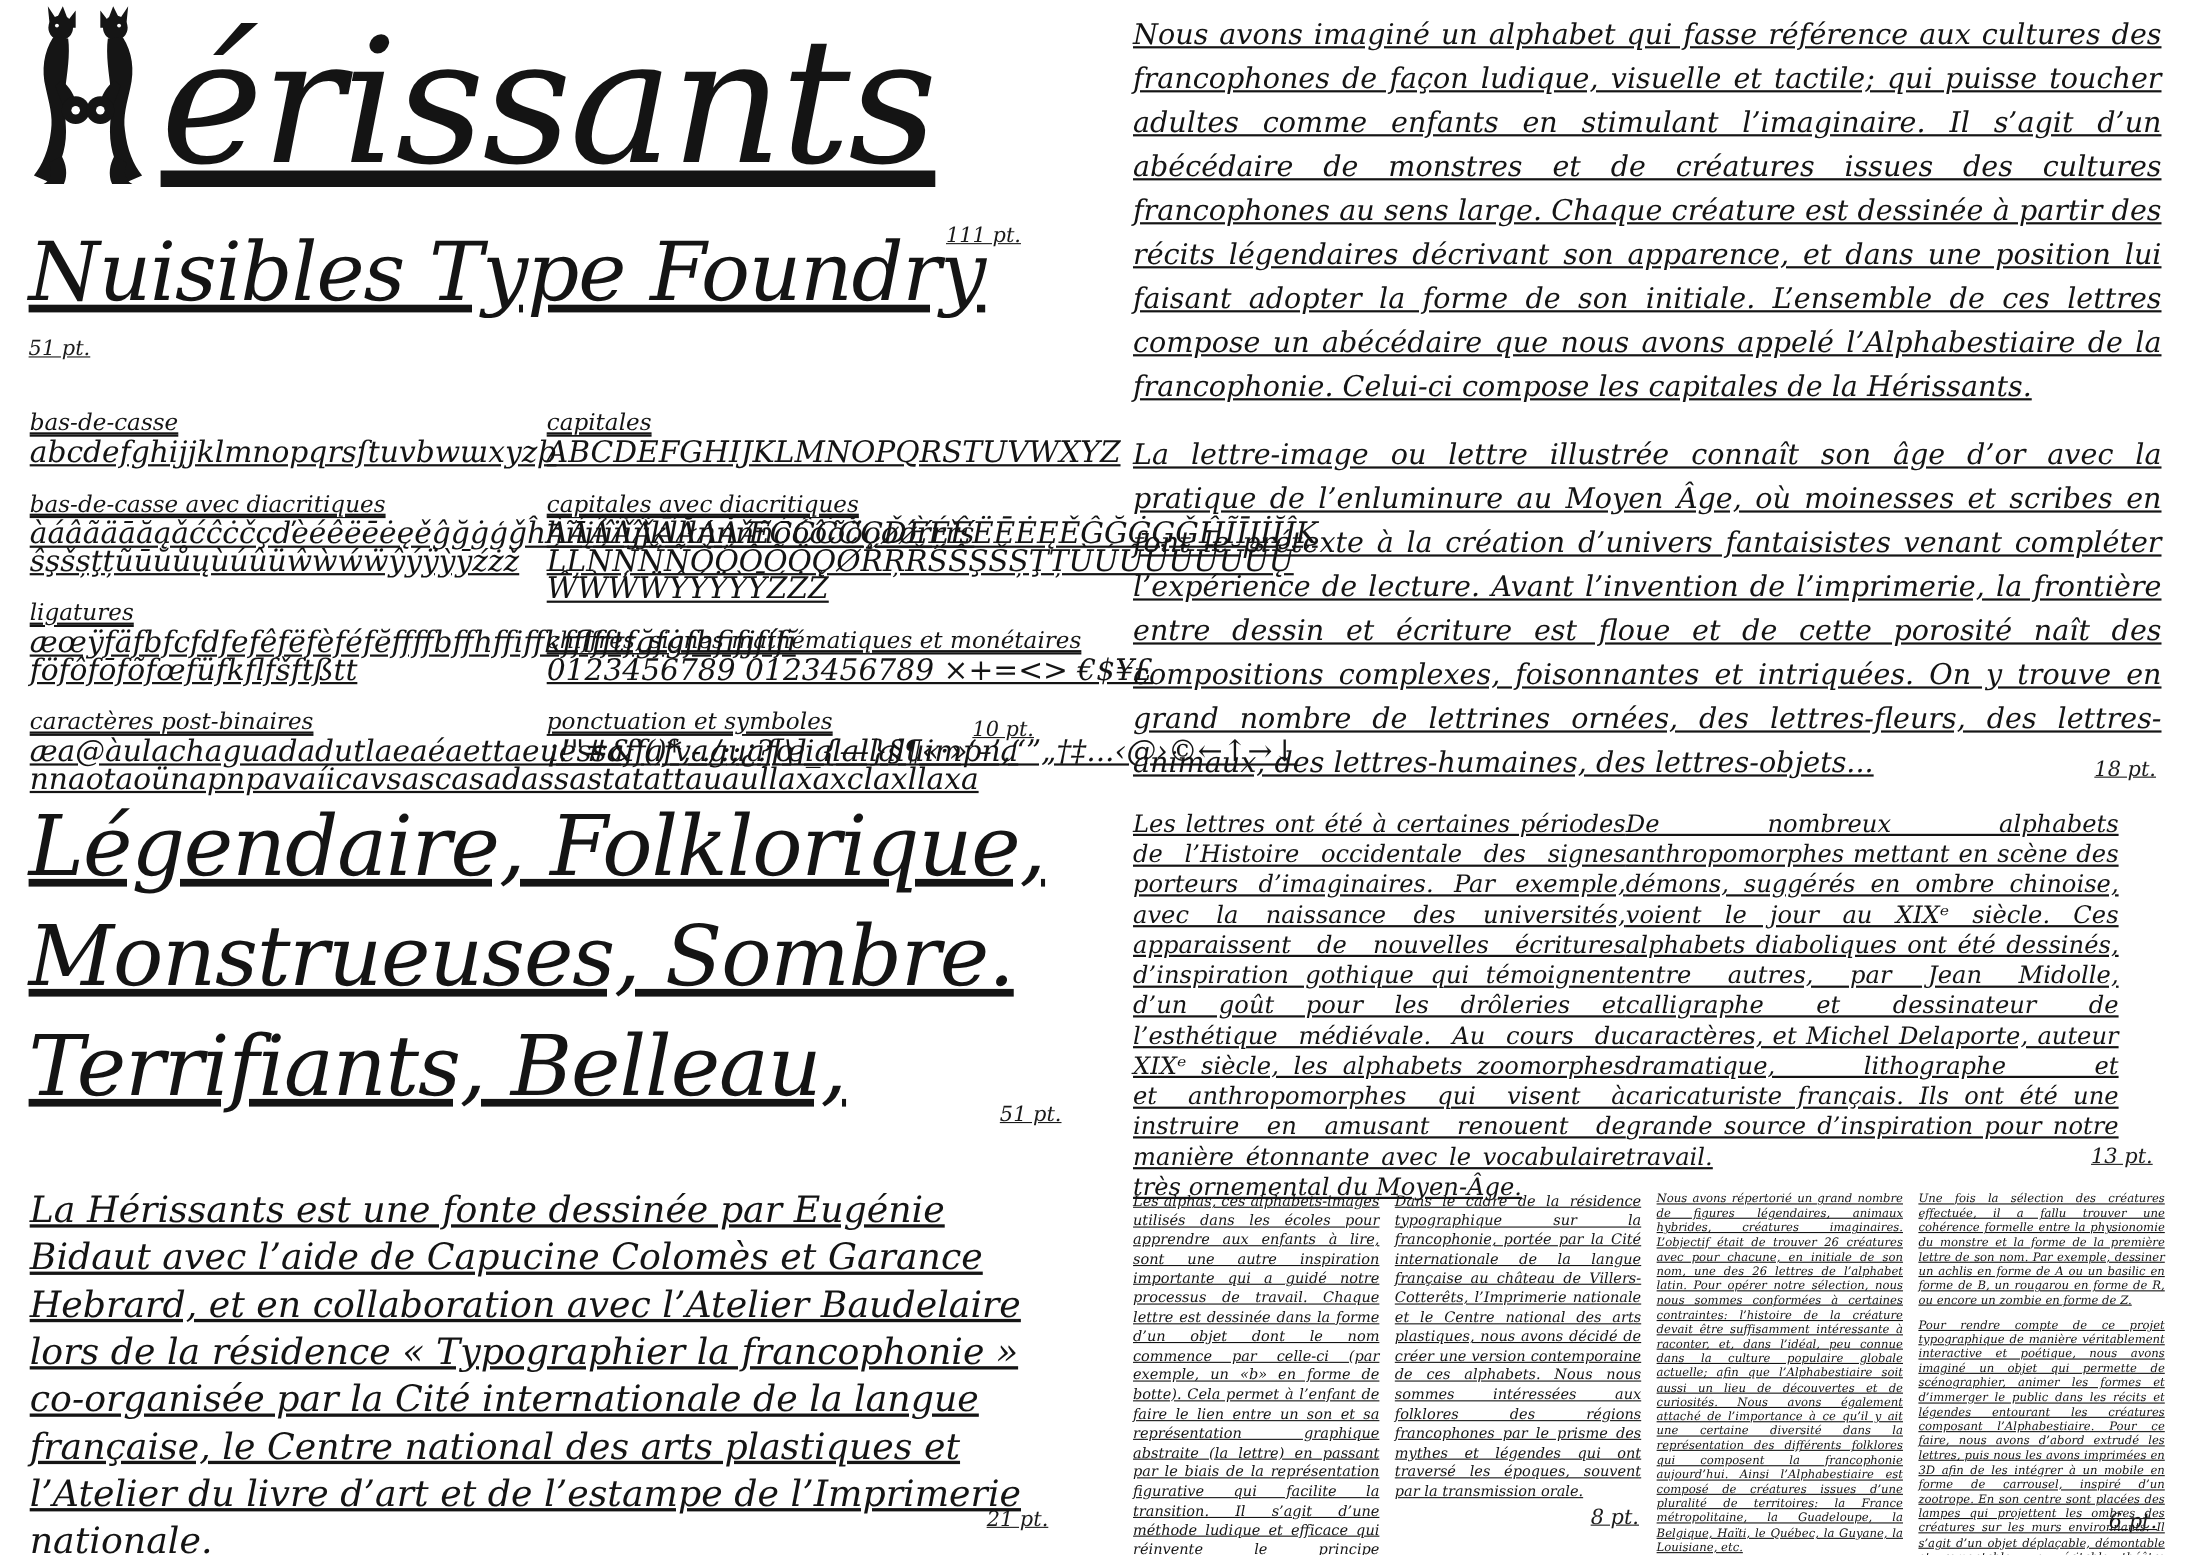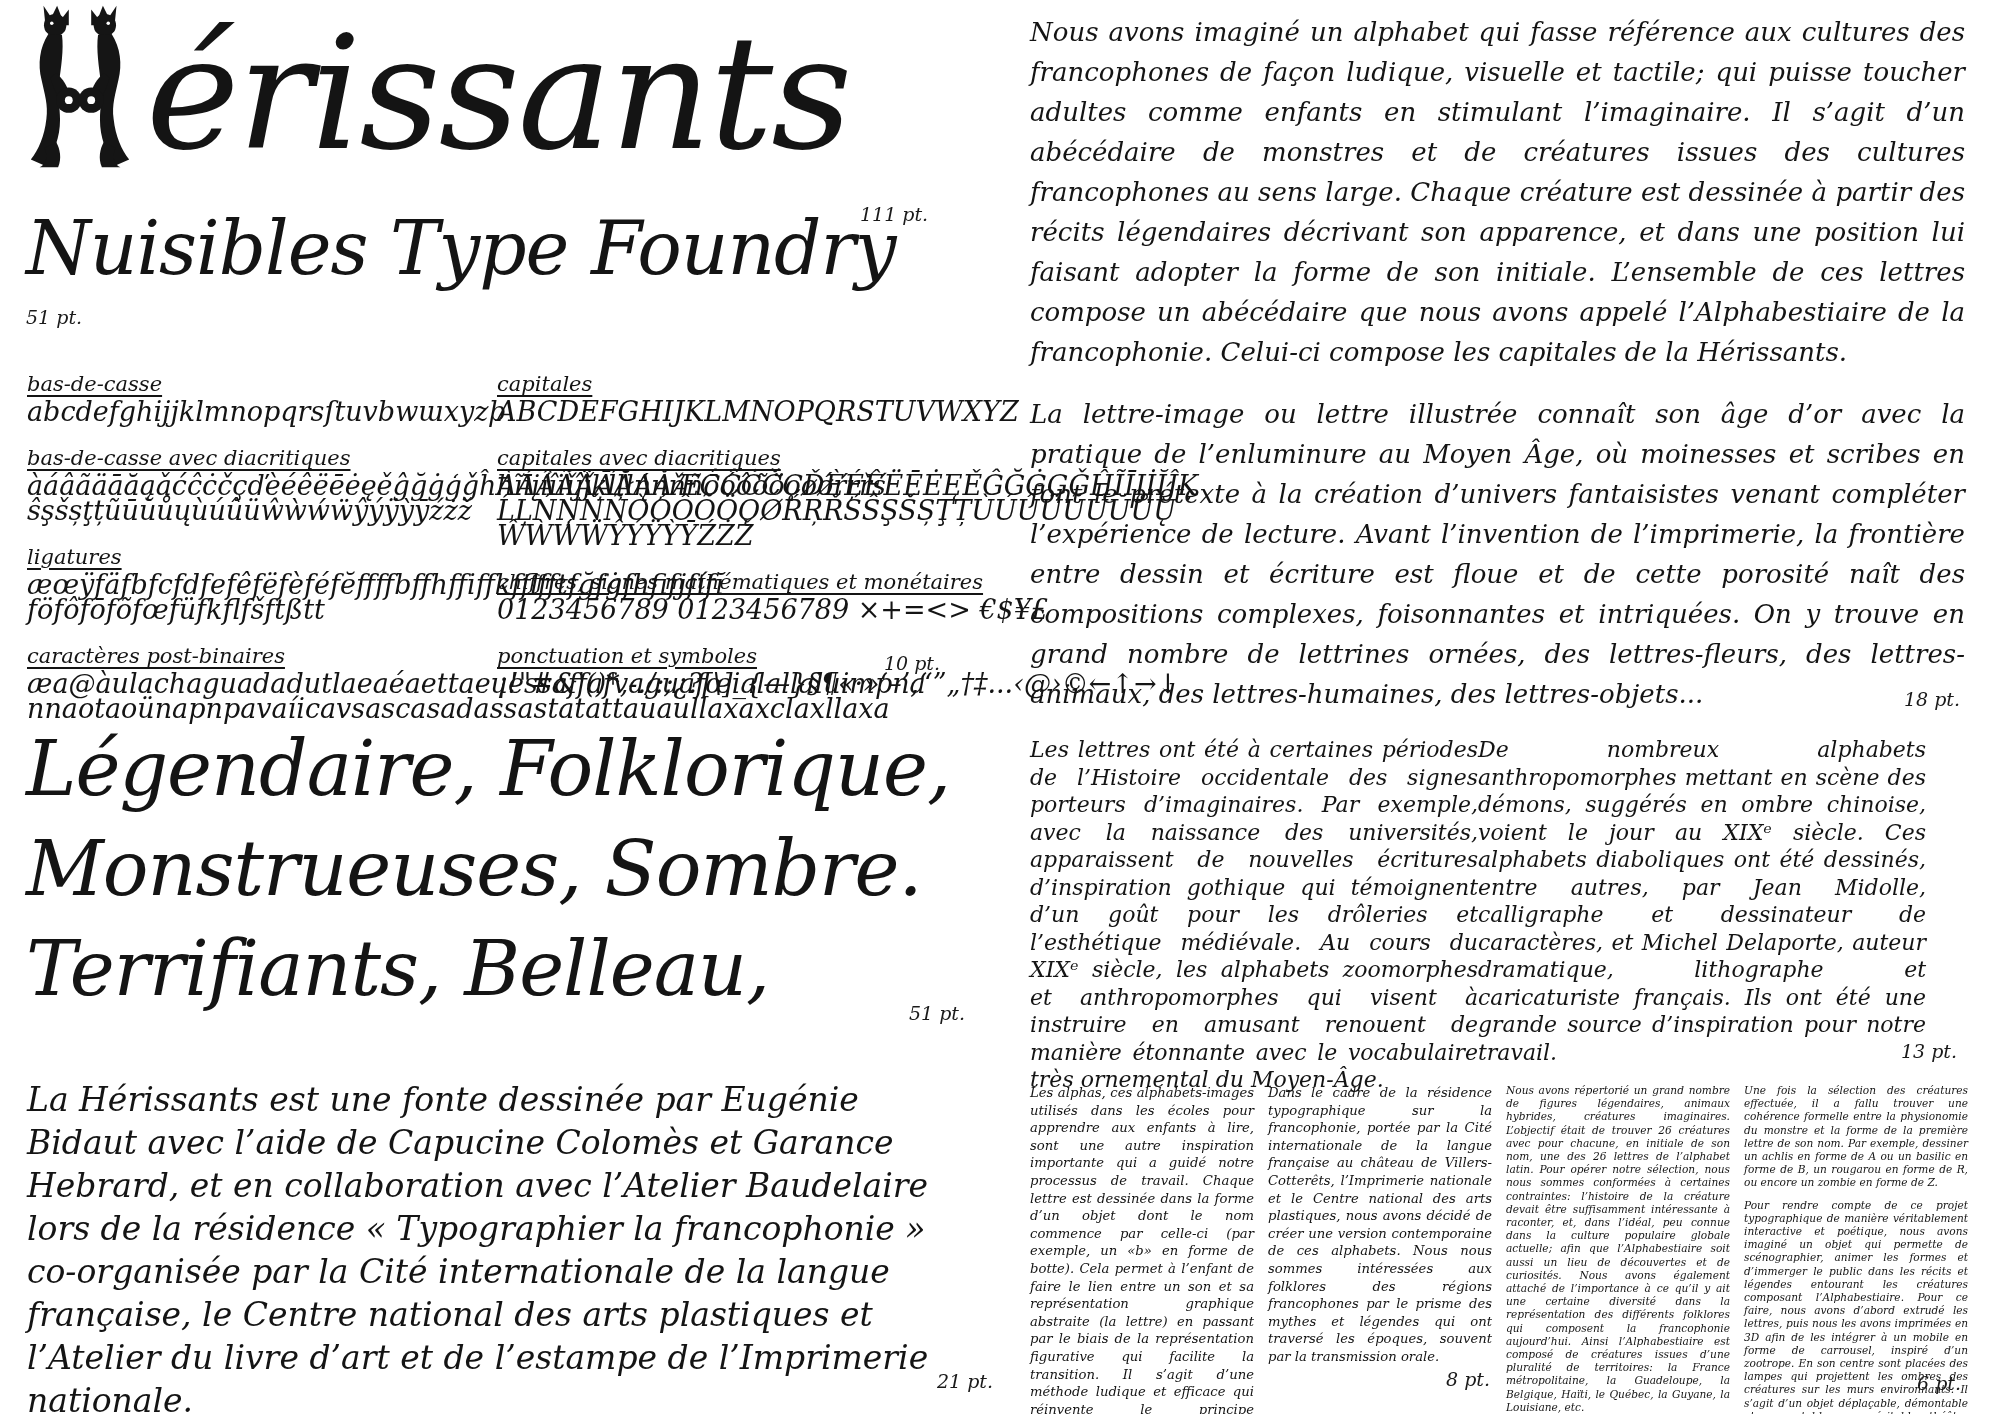--- a/index.html
+++ b/index.html
@@ -2,21 +2,21 @@
 <html lang="fr"><head>
 <meta charset="utf-8">
 <style>
   html,body{margin:0;padding:0;background:#ffffff;}
   body{
     width:2000px;height:1414px;position:relative;overflow:hidden;
     color:#141414;
     font-family:"DejaVu Serif","Liberation Serif",serif;
     font-style:italic;
   }
-  .abs{position:absolute;}
+  .abs{position:absolute;text-decoration:underline;}
   
   #title-block{left:24px;top:2px;display:flex;align-items:flex-end;gap:10px;}
   #title-text{font-size:158px;line-height:1.02;letter-spacing:-2px;white-space:nowrap;}
   .size-label{font-size:19px;color:#1a1a1a;}
   #title-size{left:860px;top:203px;width:110px;text-align:left;}
   #subtitle-text{left:26px;top:204px;font-size:74px;line-height:1.2;white-space:nowrap;letter-spacing:-1px;}
   #subtitle-size{left:26px;top:306px;}
   
   .charcol{top:372px;width:468px;display:flex;flex-direction:column;}
   #charcol-left{left:27px;}
@@ -27,21 +27,21 @@
     text-decoration:underline;text-underline-offset:4px;white-space:nowrap;
   }
   .glyphline{font-size:27px;line-height:25px;white-space:nowrap;overflow:visible;}
   #charset-size{left:860px;top:652px;width:80px;text-align:right;}
   
   #display-block{left:26px;top:719px;width:950px;}
   .display-line{font-size:76px;line-height:100px;white-space:nowrap;letter-spacing:-1px;}
   #display-size{left:880px;top:1002px;width:85px;text-align:right;}
   
   #about-block{left:27px;top:1078px;width:938px;font-size:33px;line-height:43px;text-align:left;}
-  #about-size{left:908px;top:1370px;width:85px;text-align:right;}
+  #about-size{left:868px;top:1370px;width:85px;text-align:right;}
   
   #intro-block{left:1030px;top:12px;width:935px;}
   #intro-block p{margin:0 0 22px 0;font-size:26px;line-height:40px;text-align:justify;hyphens:auto;}
   #intro-size{left:1870px;top:688px;width:90px;text-align:right;}
   #history-block{left:1030px;top:736px;width:935px;display:flex;}
   .history-col{width:448px;font-size:22px;line-height:27.5px;text-align:justify;hyphens:auto;}
   #history-size{left:1862px;top:1040px;width:95px;text-align:right;}
   #process-block{left:1030px;top:1084px;width:940px;display:flex;gap:14px;}
   .process-col{width:224px;text-align:justify;hyphens:auto;}
   .pc8{font-size:13.2px;line-height:17.6px;}

